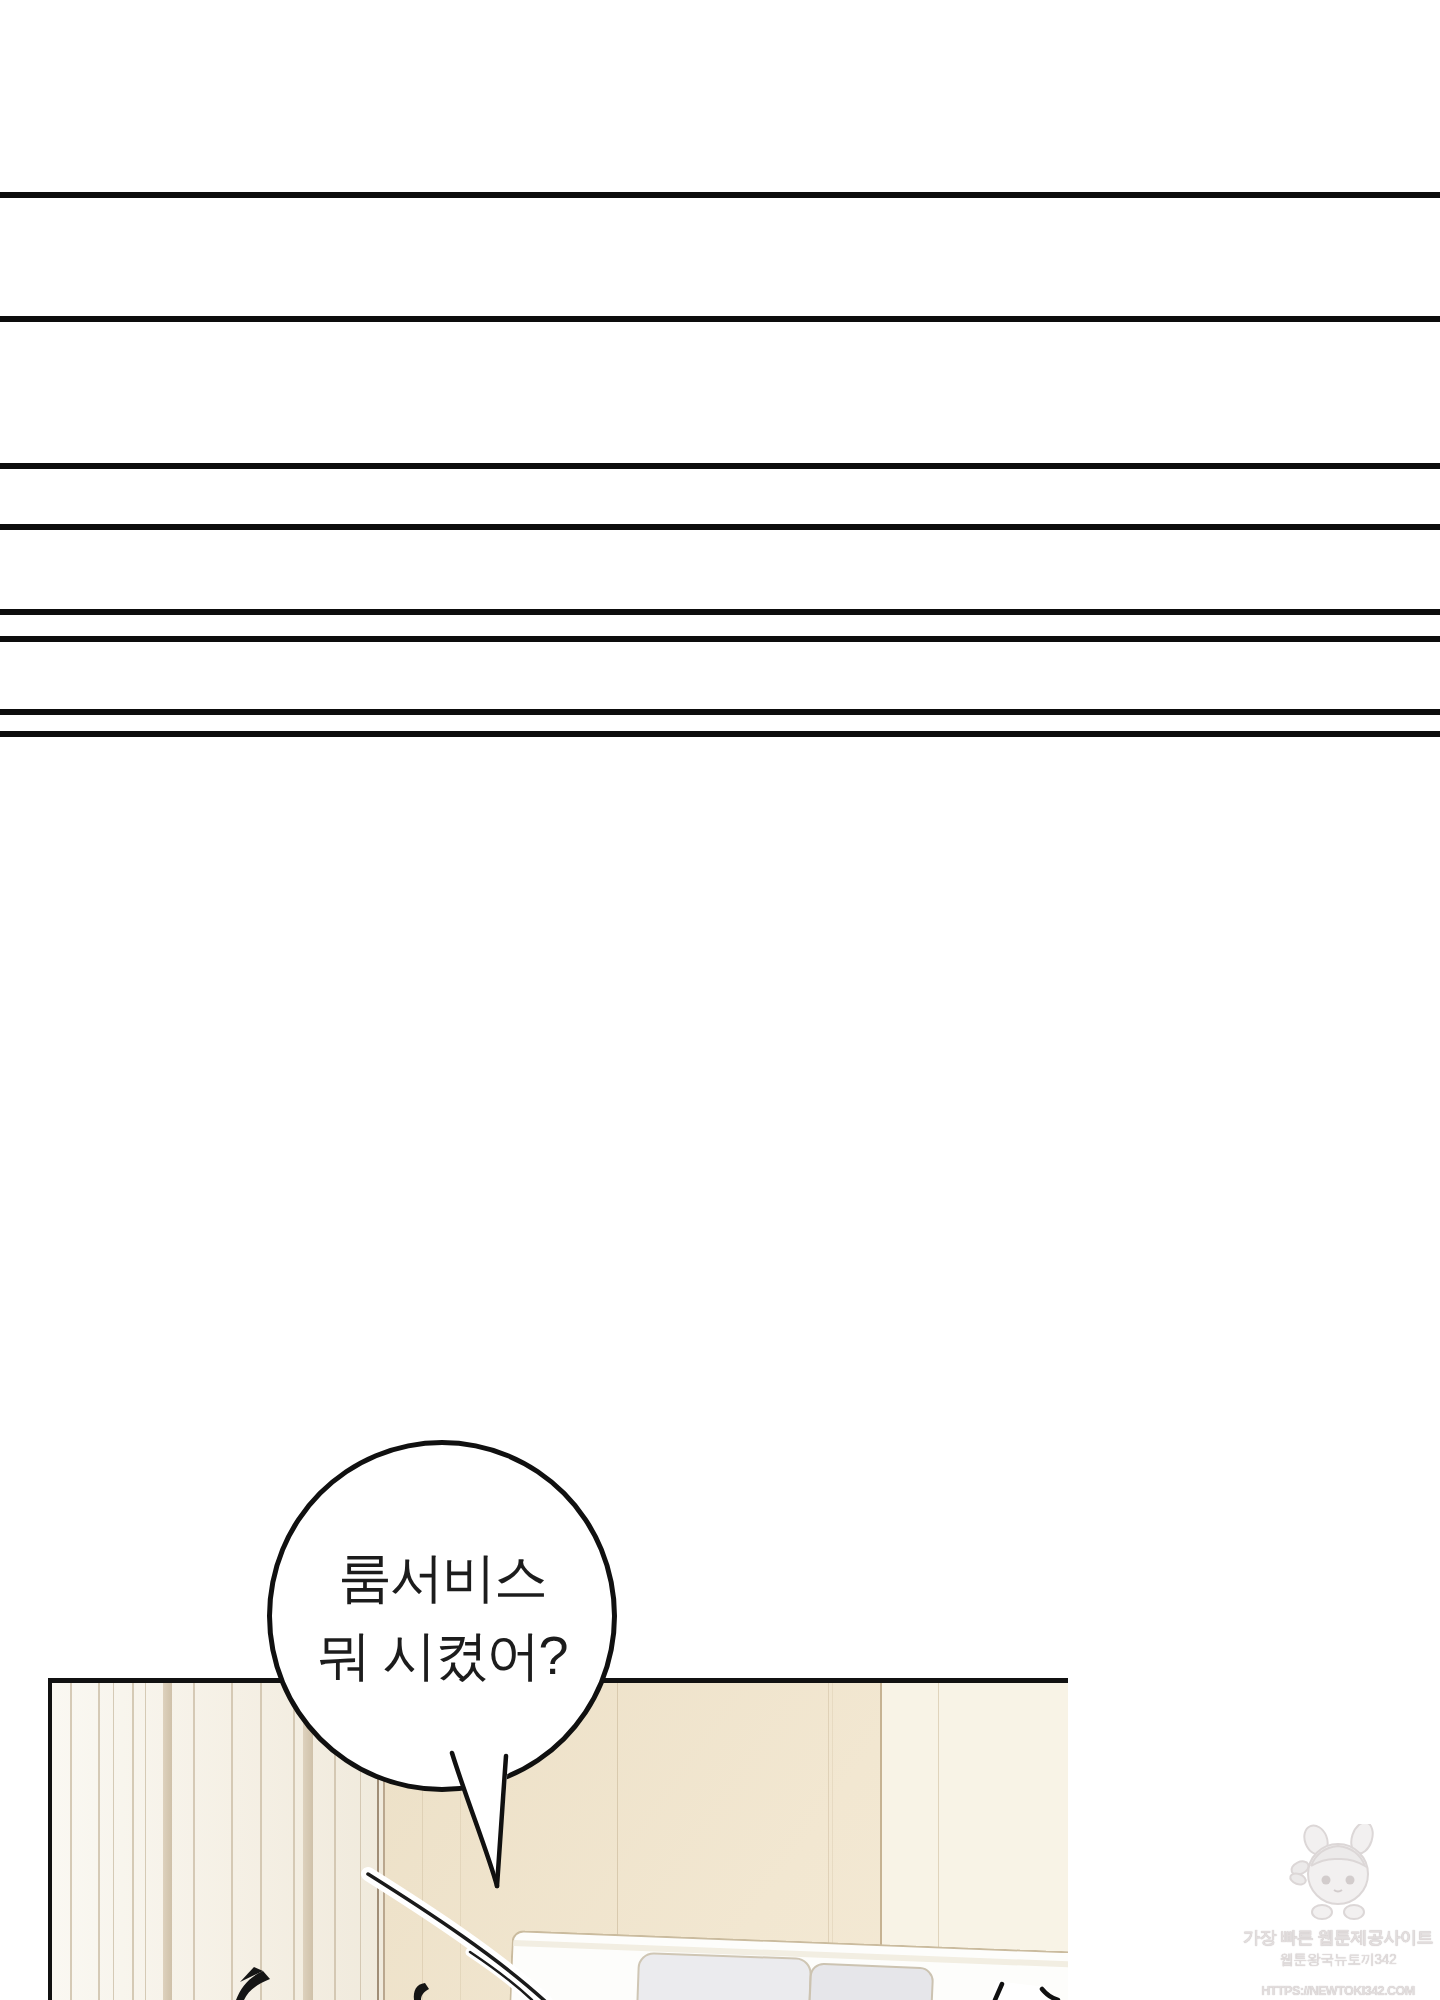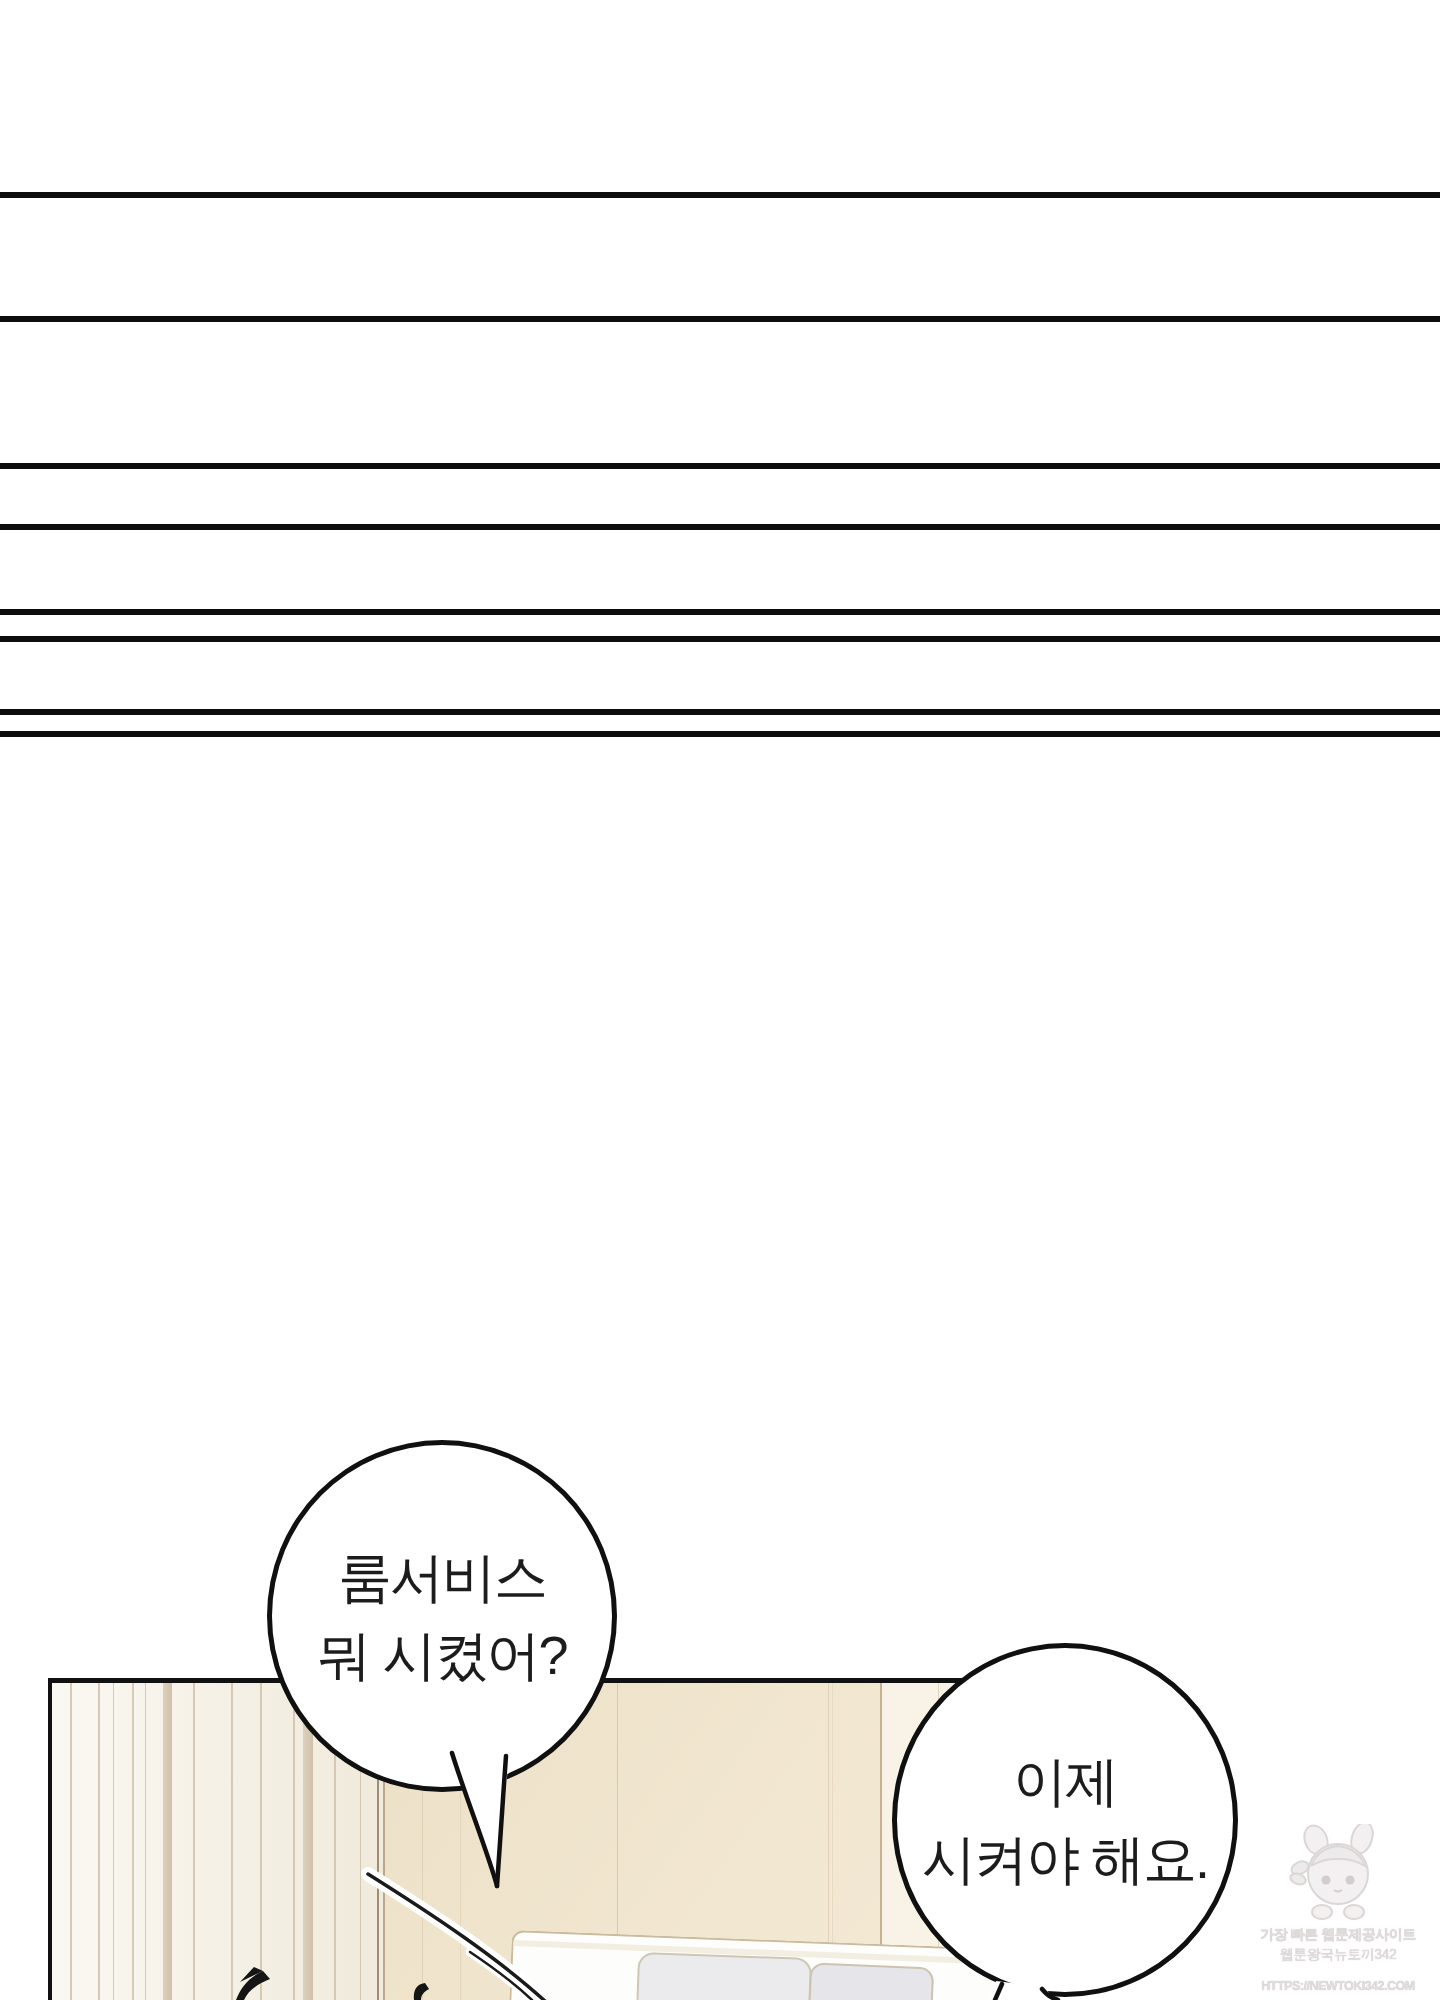--- a/index.html
+++ b/index.html
@@ -51,21 +51,21 @@
 
   
   .ink-overlay{position:absolute;left:0;top:0;width:1440px;height:2000px;pointer-events:none;}
 
   
   .watermark{position:absolute;left:1256px;top:1824px;width:164px;
              display:flex;flex-direction:column;align-items:center;
              color:#dfdadا;}
   .wm-text{color:#e2dddd;font-weight:bold;text-shadow:0 0 1px rgba(175,168,168,.9);
            white-space:nowrap;text-align:center;}
-  .wm-line1{font-size:14px;letter-spacing:-0.5px;margin-top:2px;}
+  .wm-line1{font-size:17px;letter-spacing:-0.5px;margin-top:2px;}
   .wm-line2{font-size:14px;font-weight:400;letter-spacing:-0.5px;margin-top:2px;}
   .wm-line3{font-size:12.5px;letter-spacing:-0.5px;margin-top:15px;}
 </style>
 </head>
 <body>
 
 <div class="page">
 
   <div class="speedline sl1"></div>
   <div class="speedline sl2"></div>
@@ -110,26 +110,20 @@
     <div class="pillow2"></div>
   </div>
 
   <div class="bubble bubble1">
     <div>
       <div>룸서비스</div>
       <div>뭐 시켰어?</div>
     </div>
   </div>
 
-  <div class="bubble bubble2">
-    <div>
-      <div>이제</div>
-      <div>시켜야 해요.</div>
-    </div>
-  </div>
 
   <svg class="ink-overlay" viewBox="0 0 1440 2000">
 
     <g>
       <path d="M451,1748 L509,1755 L497,1888 Z" fill="#ffffff" stroke="none"></path>
       <path d="M452,1753 C466,1798 489,1856 497,1886" fill="none" stroke="#101010" stroke-width="4.5" stroke-linecap="round"></path>
       <path d="M506,1756 C503,1800 499,1852 497,1886" fill="none" stroke="#101010" stroke-width="4.5" stroke-linecap="round"></path>
     </g>
 
     <g>

